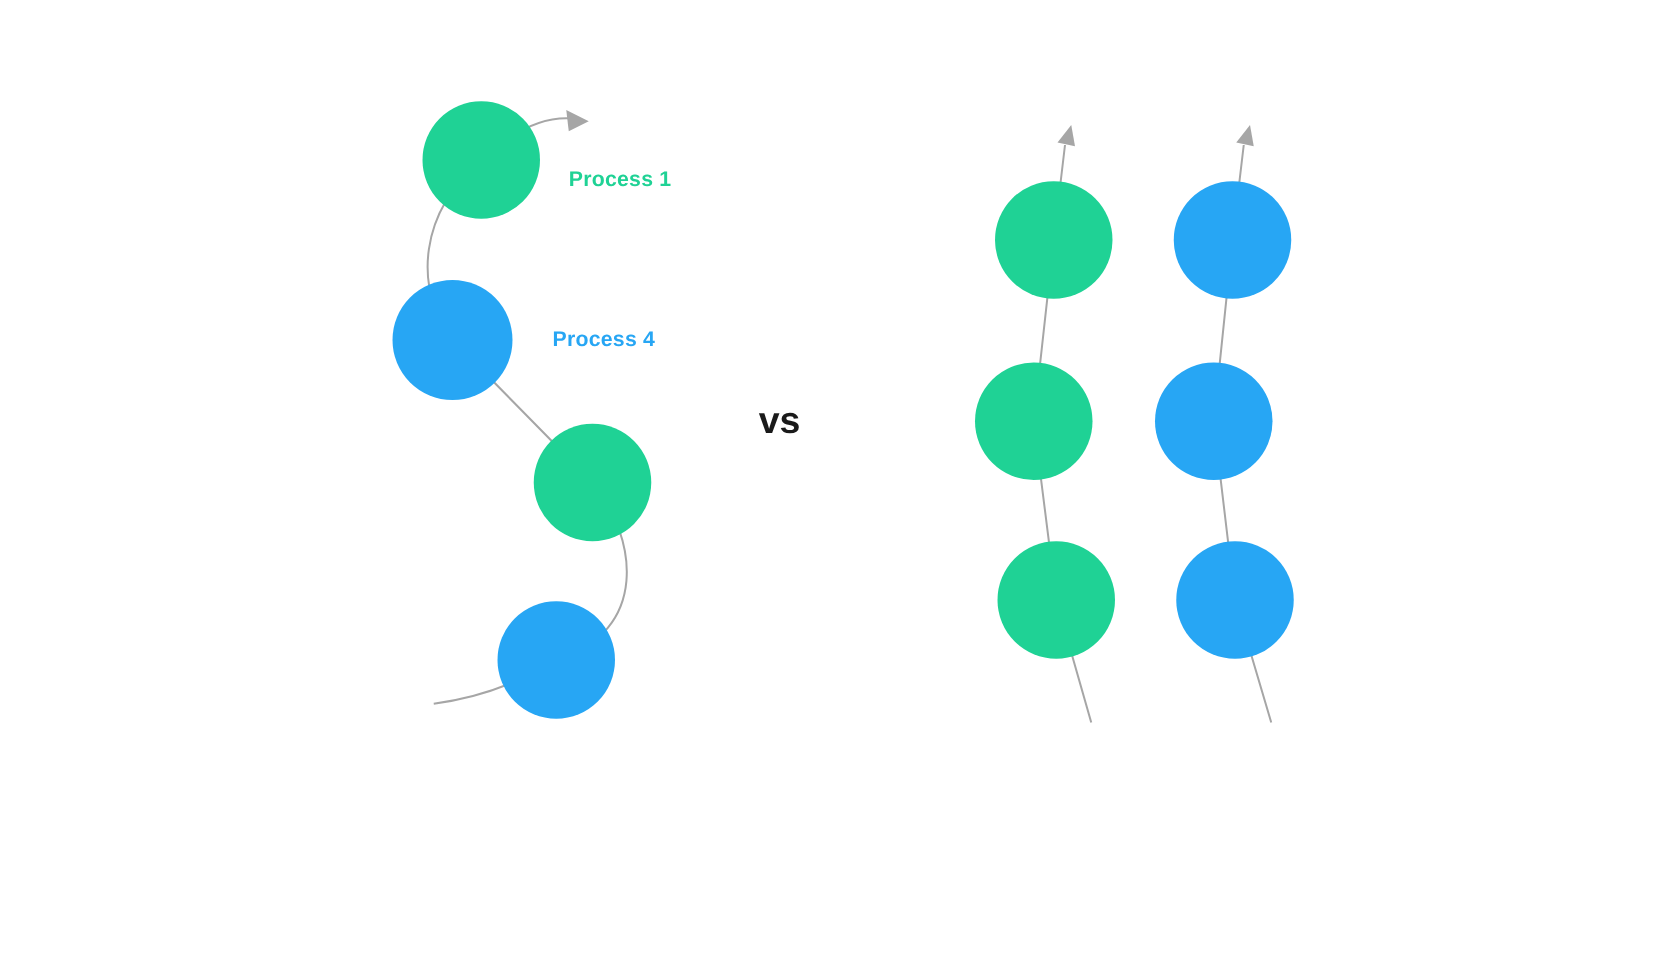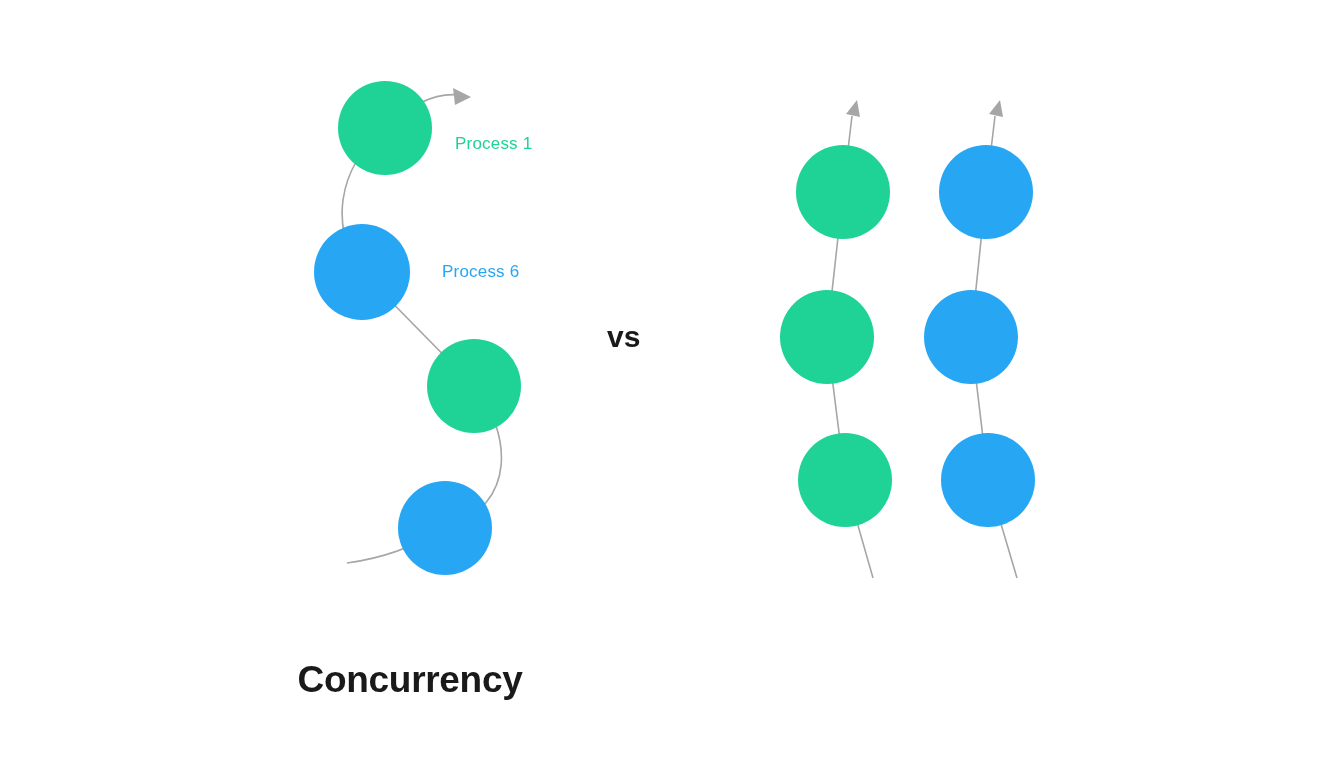--- a/index.html
+++ b/index.html
@@ -23,21 +23,21 @@
   .flow-line {
     fill: none;
     stroke-width: 1.6;
   }
   .txt {
     position: absolute;
     white-space: nowrap;
   }
   .process-label {
     font-size: 17px;
-    font-weight: 400;
+    font-weight: 700;
     letter-spacing: 0.2px;
   }
   .vs-label {
     left: 607px;
     top: 320px;
     width: 100px;
     text-align: left;
     font-size: 30px;
     font-weight: 700;
   }
@@ -81,19 +81,18 @@
       <path class="flow-line" d="M 1017 578 L 988 480 L 971 337 L 986 192 L 995 116" stroke="#a6a6a6"></path>
       <polygon points="1000,100 1003,117 989,114" fill="#a6a6a6"></polygon>
       <circle cx="986" cy="192" r="47" fill="#27a6f4"></circle>
       <circle cx="971" cy="337" r="47" fill="#27a6f4"></circle>
       <circle cx="988" cy="480" r="47" fill="#27a6f4"></circle>
     </g>
   </svg>
 
   <div class="txt process-label p1-label" style="color: rgb(31, 210, 149);">Process 1</div>
 
-  <div class="txt process-label p2-label" style="color: rgb(39, 166, 244);">Process 6</div>
+  <div class="txt process-label p2-label" style="color: rgb(39, 166, 244);">Process 4</div>
 
   <div class="txt vs-label" style="color: rgb(26, 26, 26);">vs</div>
 
-  <div class="txt section-title title-left" style="color: rgb(26, 26, 26);">Concurrency</div>
 
 </div>
 
 </body></html>

